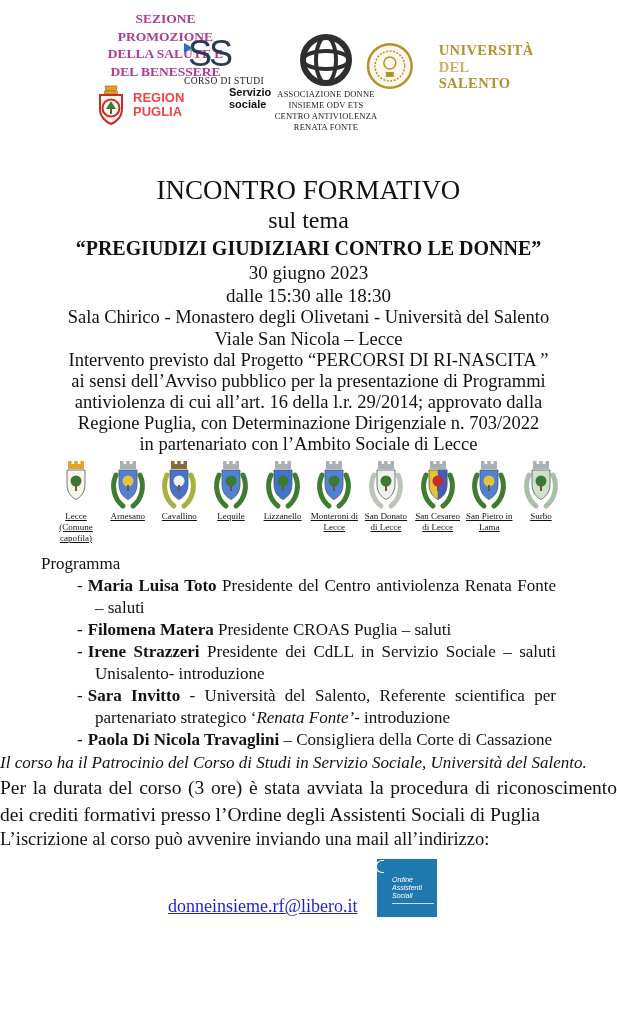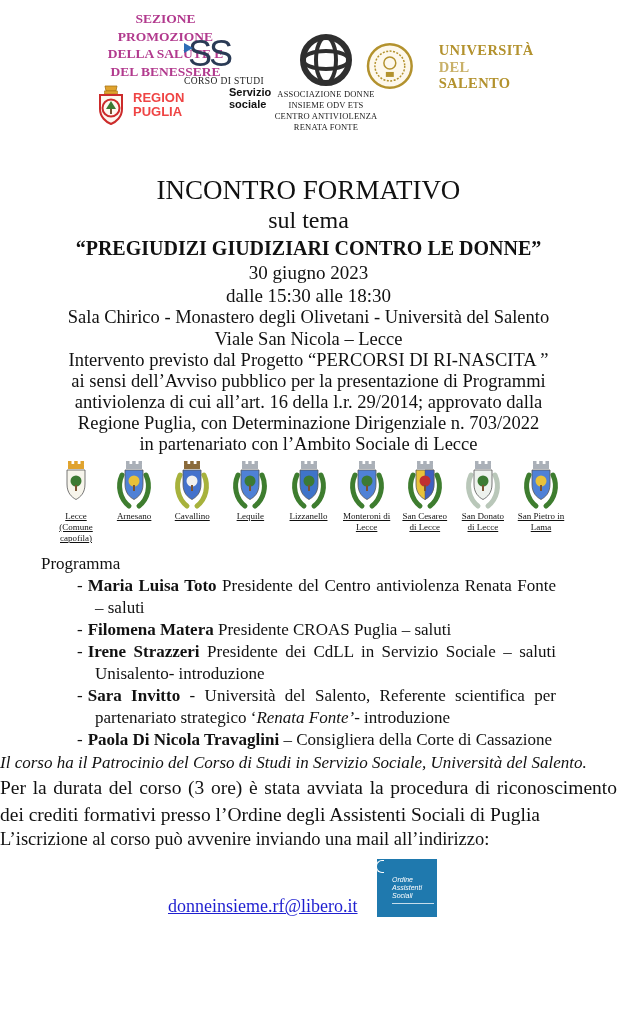--- a/index.html
+++ b/index.html
@@ -293,78 +293,97 @@
           <g class="c-charge-g">
             <circle class="c-charge" cx="20" cy="22" r="5.5" fill="#3c7a33"></circle>
             <rect x="19" y="26" width="2" height="6" fill="#7a5230"></rect>
           </g>
         </svg>
         <div class="muni-label">Monteroni di Lecce</div>
       </div>
 
       <div class="muni">
         <svg width="40" height="52" viewBox="0 0 40 52">
+          <path class="c-wreath" d="M8,16 C3,27 6,40 15,47" fill="none" stroke="#b9c7b9" stroke-width="5" stroke-linecap="round"></path>
+          <path class="c-wreath" d="M32,16 C37,27 34,40 25,47" fill="none" stroke="#b9c7b9" stroke-width="5" stroke-linecap="round"></path>
+          <g class="c-crown" fill="#aab0b8">
+            <rect x="12" y="5" width="16" height="5" rx="0.5"></rect>
+            <rect x="12" y="2" width="3.5" height="3.5"></rect>
+            <rect x="18.2" y="2" width="3.5" height="3.5"></rect>
+            <rect x="24.5" y="2" width="3.5" height="3.5"></rect>
+          </g>
+          <path class="c-shield" d="M11,11 h18 v14 c0,9 -4.5,13 -9,15.5 c-4.5,-2.5 -9,-6.5 -9,-15.5 z" stroke="#555" stroke-width="0.8" fill="#eef2ee"></path>
+          <path class="c-shield2" d="M20,11 h9 v14 c0,9 -4.5,13 -9,15.5 z" stroke="#555" stroke-width="0.5" style="display: none;"></path>
+          <g class="c-charge-g">
+            <circle class="c-charge" cx="20" cy="22" r="5.5" fill="#3c7a33"></circle>
+            <rect x="19" y="26" width="2" height="6" fill="#7a5230"></rect>
+          </g>
+        </svg>
+        <div class="muni-label">San Donato di Lecce</div>
+      </div>
+
+      <div class="muni">
+        <svg width="40" height="52" viewBox="0 0 40 52">
           <path class="c-wreath" d="M8,16 C3,27 6,40 15,47" fill="none" stroke="#3e7d2f" stroke-width="5" stroke-linecap="round"></path>
           <path class="c-wreath" d="M32,16 C37,27 34,40 25,47" fill="none" stroke="#3e7d2f" stroke-width="5" stroke-linecap="round"></path>
           <g class="c-crown" fill="#aab0b8">
             <rect x="12" y="5" width="16" height="5" rx="0.5"></rect>
             <rect x="12" y="2" width="3.5" height="3.5"></rect>
             <rect x="18.2" y="2" width="3.5" height="3.5"></rect>
             <rect x="24.5" y="2" width="3.5" height="3.5"></rect>
           </g>
           <path class="c-shield" d="M11,11 h18 v14 c0,9 -4.5,13 -9,15.5 c-4.5,-2.5 -9,-6.5 -9,-15.5 z" stroke="#555" stroke-width="0.8" fill="#e8c13a"></path>
           <path class="c-shield2" d="M20,11 h9 v14 c0,9 -4.5,13 -9,15.5 z" stroke="#555" stroke-width="0.5" fill="#3f5fc0"></path>
           <g class="c-charge-g">
             <circle class="c-charge" cx="20" cy="22" r="5.5" fill="#c03030"></circle>
             <rect x="19" y="26" width="2" height="6" fill="#7a5230"></rect>
           </g>
         </svg>
         <div class="muni-label">San Cesareo di Lecce</div>
       </div>
 
       <div class="muni">
         <svg width="40" height="52" viewBox="0 0 40 52">
-          <path class="c-wreath" d="M8,16 C3,27 6,40 15,47" fill="none" stroke="#b9c7b9" stroke-width="5" stroke-linecap="round"></path>
-          <path class="c-wreath" d="M32,16 C37,27 34,40 25,47" fill="none" stroke="#b9c7b9" stroke-width="5" stroke-linecap="round"></path>
-          <g class="c-crown" fill="#aab0b8">
-            <rect x="12" y="5" width="16" height="5" rx="0.5"></rect>
-            <rect x="12" y="2" width="3.5" height="3.5"></rect>
-            <rect x="18.2" y="2" width="3.5" height="3.5"></rect>
-            <rect x="24.5" y="2" width="3.5" height="3.5"></rect>
-          </g>
-          <path class="c-shield" d="M11,11 h18 v14 c0,9 -4.5,13 -9,15.5 c-4.5,-2.5 -9,-6.5 -9,-15.5 z" stroke="#555" stroke-width="0.8" fill="#eef2ee"></path>
-          <path class="c-shield2" d="M20,11 h9 v14 c0,9 -4.5,13 -9,15.5 z" stroke="#555" stroke-width="0.5" style="display: none;"></path>
-          <g class="c-charge-g">
-            <circle class="c-charge" cx="20" cy="22" r="5.5" fill="#3c7a33"></circle>
-            <rect x="19" y="26" width="2" height="6" fill="#7a5230"></rect>
-          </g>
-        </svg>
-        <div class="muni-label">San Donato di Lecce</div>
-      </div>
-
-      <div class="muni">
-        <svg width="40" height="52" viewBox="0 0 40 52">
           <path class="c-wreath" d="M8,16 C3,27 6,40 15,47" fill="none" stroke="#3e7d2f" stroke-width="5" stroke-linecap="round"></path>
           <path class="c-wreath" d="M32,16 C37,27 34,40 25,47" fill="none" stroke="#3e7d2f" stroke-width="5" stroke-linecap="round"></path>
           <g class="c-crown" fill="#aab0b8">
             <rect x="12" y="5" width="16" height="5" rx="0.5"></rect>
             <rect x="12" y="2" width="3.5" height="3.5"></rect>
             <rect x="18.2" y="2" width="3.5" height="3.5"></rect>
             <rect x="24.5" y="2" width="3.5" height="3.5"></rect>
           </g>
           <path class="c-shield" d="M11,11 h18 v14 c0,9 -4.5,13 -9,15.5 c-4.5,-2.5 -9,-6.5 -9,-15.5 z" stroke="#555" stroke-width="0.8" fill="#4f81d6"></path>
           <path class="c-shield2" d="M20,11 h9 v14 c0,9 -4.5,13 -9,15.5 z" stroke="#555" stroke-width="0.5" style="display: none;"></path>
           <g class="c-charge-g">
             <circle class="c-charge" cx="20" cy="22" r="5.5" fill="#e8c13a"></circle>
             <rect x="19" y="26" width="2" height="6" fill="#7a5230"></rect>
           </g>
         </svg>
         <div class="muni-label">San Pietro in Lama</div>
       </div>
 
+      <div class="muni">
+        <svg width="40" height="52" viewBox="0 0 40 52">
+          <path class="c-wreath" d="M8,16 C3,27 6,40 15,47" fill="none" stroke="#a9bfa9" stroke-width="5" stroke-linecap="round"></path>
+          <path class="c-wreath" d="M32,16 C37,27 34,40 25,47" fill="none" stroke="#a9bfa9" stroke-width="5" stroke-linecap="round"></path>
+          <g class="c-crown" fill="#aab0b8">
+            <rect x="12" y="5" width="16" height="5" rx="0.5"></rect>
+            <rect x="12" y="2" width="3.5" height="3.5"></rect>
+            <rect x="18.2" y="2" width="3.5" height="3.5"></rect>
+            <rect x="24.5" y="2" width="3.5" height="3.5"></rect>
+          </g>
+          <path class="c-shield" d="M11,11 h18 v14 c0,9 -4.5,13 -9,15.5 c-4.5,-2.5 -9,-6.5 -9,-15.5 z" stroke="#555" stroke-width="0.8" fill="#cfe0cf"></path>
+          <path class="c-shield2" d="M20,11 h9 v14 c0,9 -4.5,13 -9,15.5 z" stroke="#555" stroke-width="0.5" style="display: none;"></path>
+          <g class="c-charge-g">
+            <circle class="c-charge" cx="20" cy="22" r="5.5" fill="#3c7a33"></circle>
+            <rect x="19" y="26" width="2" height="6" fill="#7a5230"></rect>
+          </g>
+        </svg>
+        <div class="muni-label">Surbo</div>
+      </div>
     </div>
 
     <div class="program">
       <p class="program-heading">Programma</p>
       <ul>
         <li>
           <span class="bullet">-</span><span class="pname">Maria Luisa Toto</span><span> Presidente del Centro antiviolenza Renata Fonte – saluti</span><span class="ital"></span><span></span>
         </li>
         <li>
           <span class="bullet">-</span><span class="pname">Filomena Matera</span><span> Presidente CROAS Puglia – saluti</span><span class="ital"></span><span></span>

